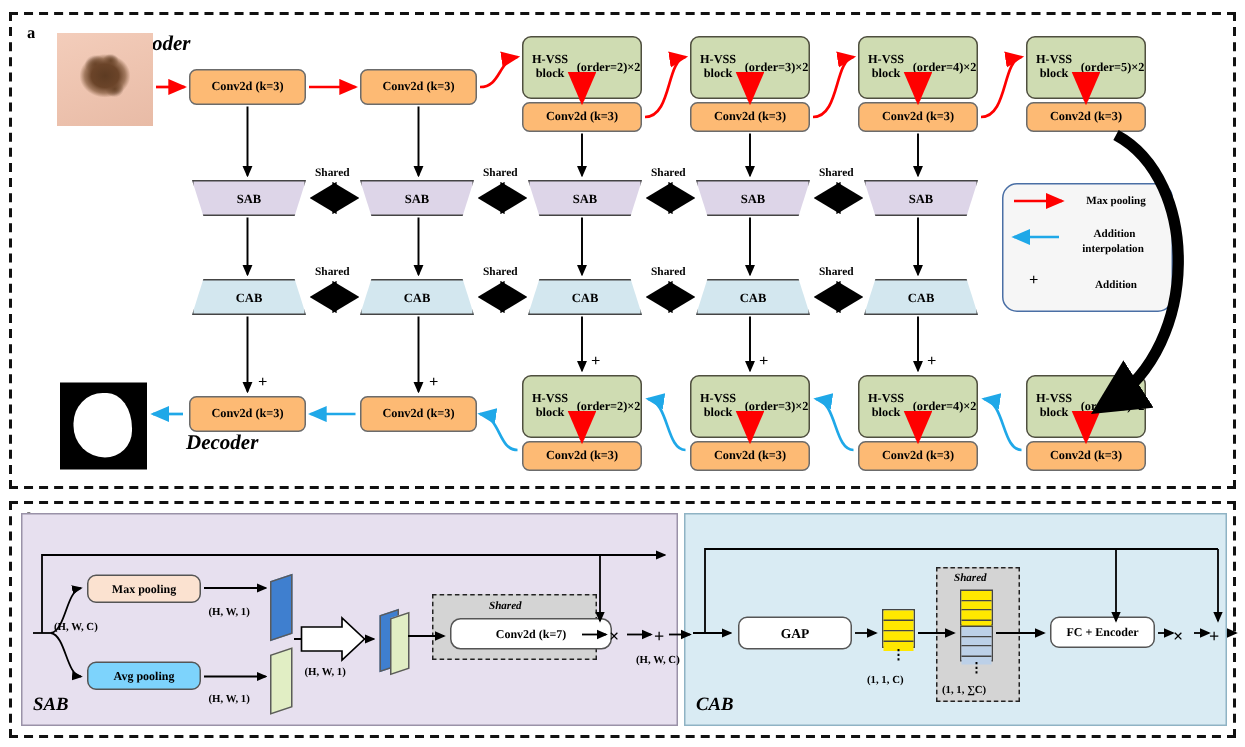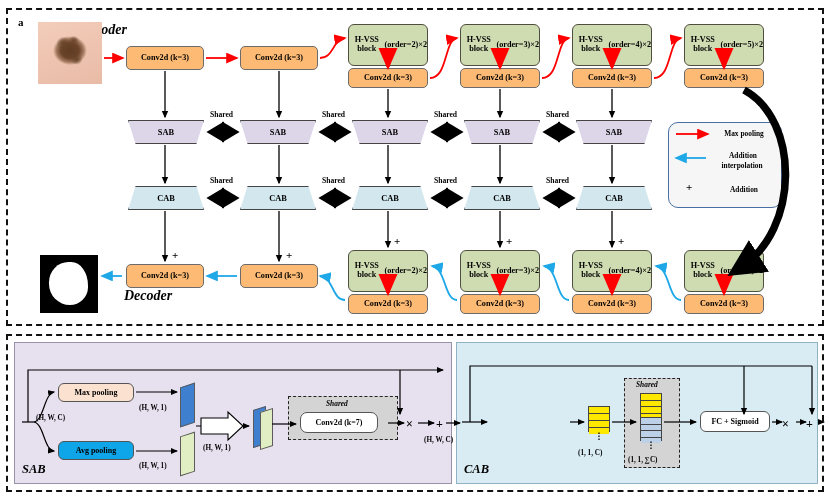--- a/index.html
+++ b/index.html
@@ -56,21 +56,21 @@
 
   
   .subpanel{position:absolute;box-sizing:border-box;}
   #sab-area{left:14px;top:342px;width:438px;height:142px;background:#e7e0ef;border:1px solid #9a92a8;}
   #cab-area{left:456px;top:342px;width:362px;height:142px;background:#d9ebf3;border:1px solid #8fb3c4;}
   .sub-title{position:absolute;font-style:italic;font-weight:bold;font-size:12.5px;color:#000;}
 
   .pbox{position:absolute;box-sizing:border-box;display:flex;align-items:center;justify-content:center;
         font-weight:bold;font-size:8px;color:#000;border-radius:6px;border:1.2px solid #555;}
   .pmax{background:#fbe2d0;}
-  .pavg{background:#0ea5e9;}
+  .pavg{background:#7dd3fc;}
   .pgap{background:#ffffff;}
   .pfc{background:#ffffff;}
   .pconv{background:#ffffff;border-radius:7px;}
 
   .dims{position:absolute;font-size:7.2px;font-weight:bold;color:#000;white-space:nowrap;}
 
   .dashbox{position:absolute;box-sizing:border-box;background:#d4d4d4;border:1.6px dashed #222;}
   .shared-it{position:absolute;font-style:italic;font-weight:bold;font-size:7.4px;color:#000;}
 
   .slab{position:absolute;transform:skewY(-18deg);border:1px solid #5b5b5b;}
@@ -220,26 +220,27 @@
   <div class="slab slab-green" style="left:180px;top:434px;width:13px;height:38px;"></div>
 
   <div class="slab slab-blue" style="left:253px;top:408px;width:11px;height:36px;"></div>
   <div class="slab slab-green" style="left:260px;top:410px;width:11px;height:36px;"></div>
 
   <div class="concat-lbl" style="left:207px;top:420px;">Concat</div>
   <div class="dims" style="left:203px;top:444px;">(H, W, 1)</div>
 
   <div class="dashbox" style="left:288px;top:396px;width:110px;height:44px;"></div>
   <div class="shared-it" style="left:326px;top:399px;">Shared</div>
-  <div class="pbox pconv" style="left:300px;top:412px;width:78px;height:21px;">Conv2d (k=7)</div>
+  <div class="pbox pconv" style="left:300px;top:412px;width:108px;height:21px;">Conv2d (k=7)</div>
 
   <div class="op" style="left:406px;top:418px;">×</div>
   <div class="op" style="left:436px;top:418px;">+</div>
   <div class="dims" style="left:424px;top:436px;">(H, W, C)</div>
 
+  <div class="pbox pgap" style="left:492px;top:411px;width:76px;height:22px;font-size:9px;">GAP</div>
 
   <div class="vec" style="left:588px;top:406px;width:22px;height:26px;">
     <i class="y"></i>
       <i class="y"></i>
       <i class="y"></i>
       <i class="y"></i>
   </div>
   <div class="dots" style="left:588px;top:434px;width:22px;">⋮</div>
   <div class="dims" style="left:578px;top:449px;">(1, 1, C)</div>
 
@@ -253,21 +254,21 @@
   </div>
   <div class="vec" style="left:640px;top:417px;width:22px;height:24px;">
     <i class="b"></i>
       <i class="b"></i>
       <i class="b"></i>
       <i class="b"></i>
   </div>
   <div class="dots" style="left:640px;top:443px;width:22px;">⋮</div>
   <div class="dims" style="left:628px;top:456px;">(1, 1, ∑C)</div>
 
-  <div class="pbox pfc" style="left:700px;top:411px;width:70px;height:21px;">FC + Sigmoid</div>
+  <div class="pbox pfc" style="left:700px;top:411px;width:70px;height:21px;">FC + Encoder</div>
 
   <div class="op" style="left:782px;top:418px;">×</div>
   <div class="op" style="left:806px;top:418px;">+</div>
 
   <svg class="layer">
     <defs>
       <marker id="ar-red" markerWidth="7" markerHeight="7" refX="6" refY="3" orient="auto">
         <path d="M0,0 L7,3 L0,6 z" fill="#ff0000"></path>
       </marker>
       <marker id="ar-blue" markerWidth="7" markerHeight="7" refX="6" refY="3" orient="auto">

